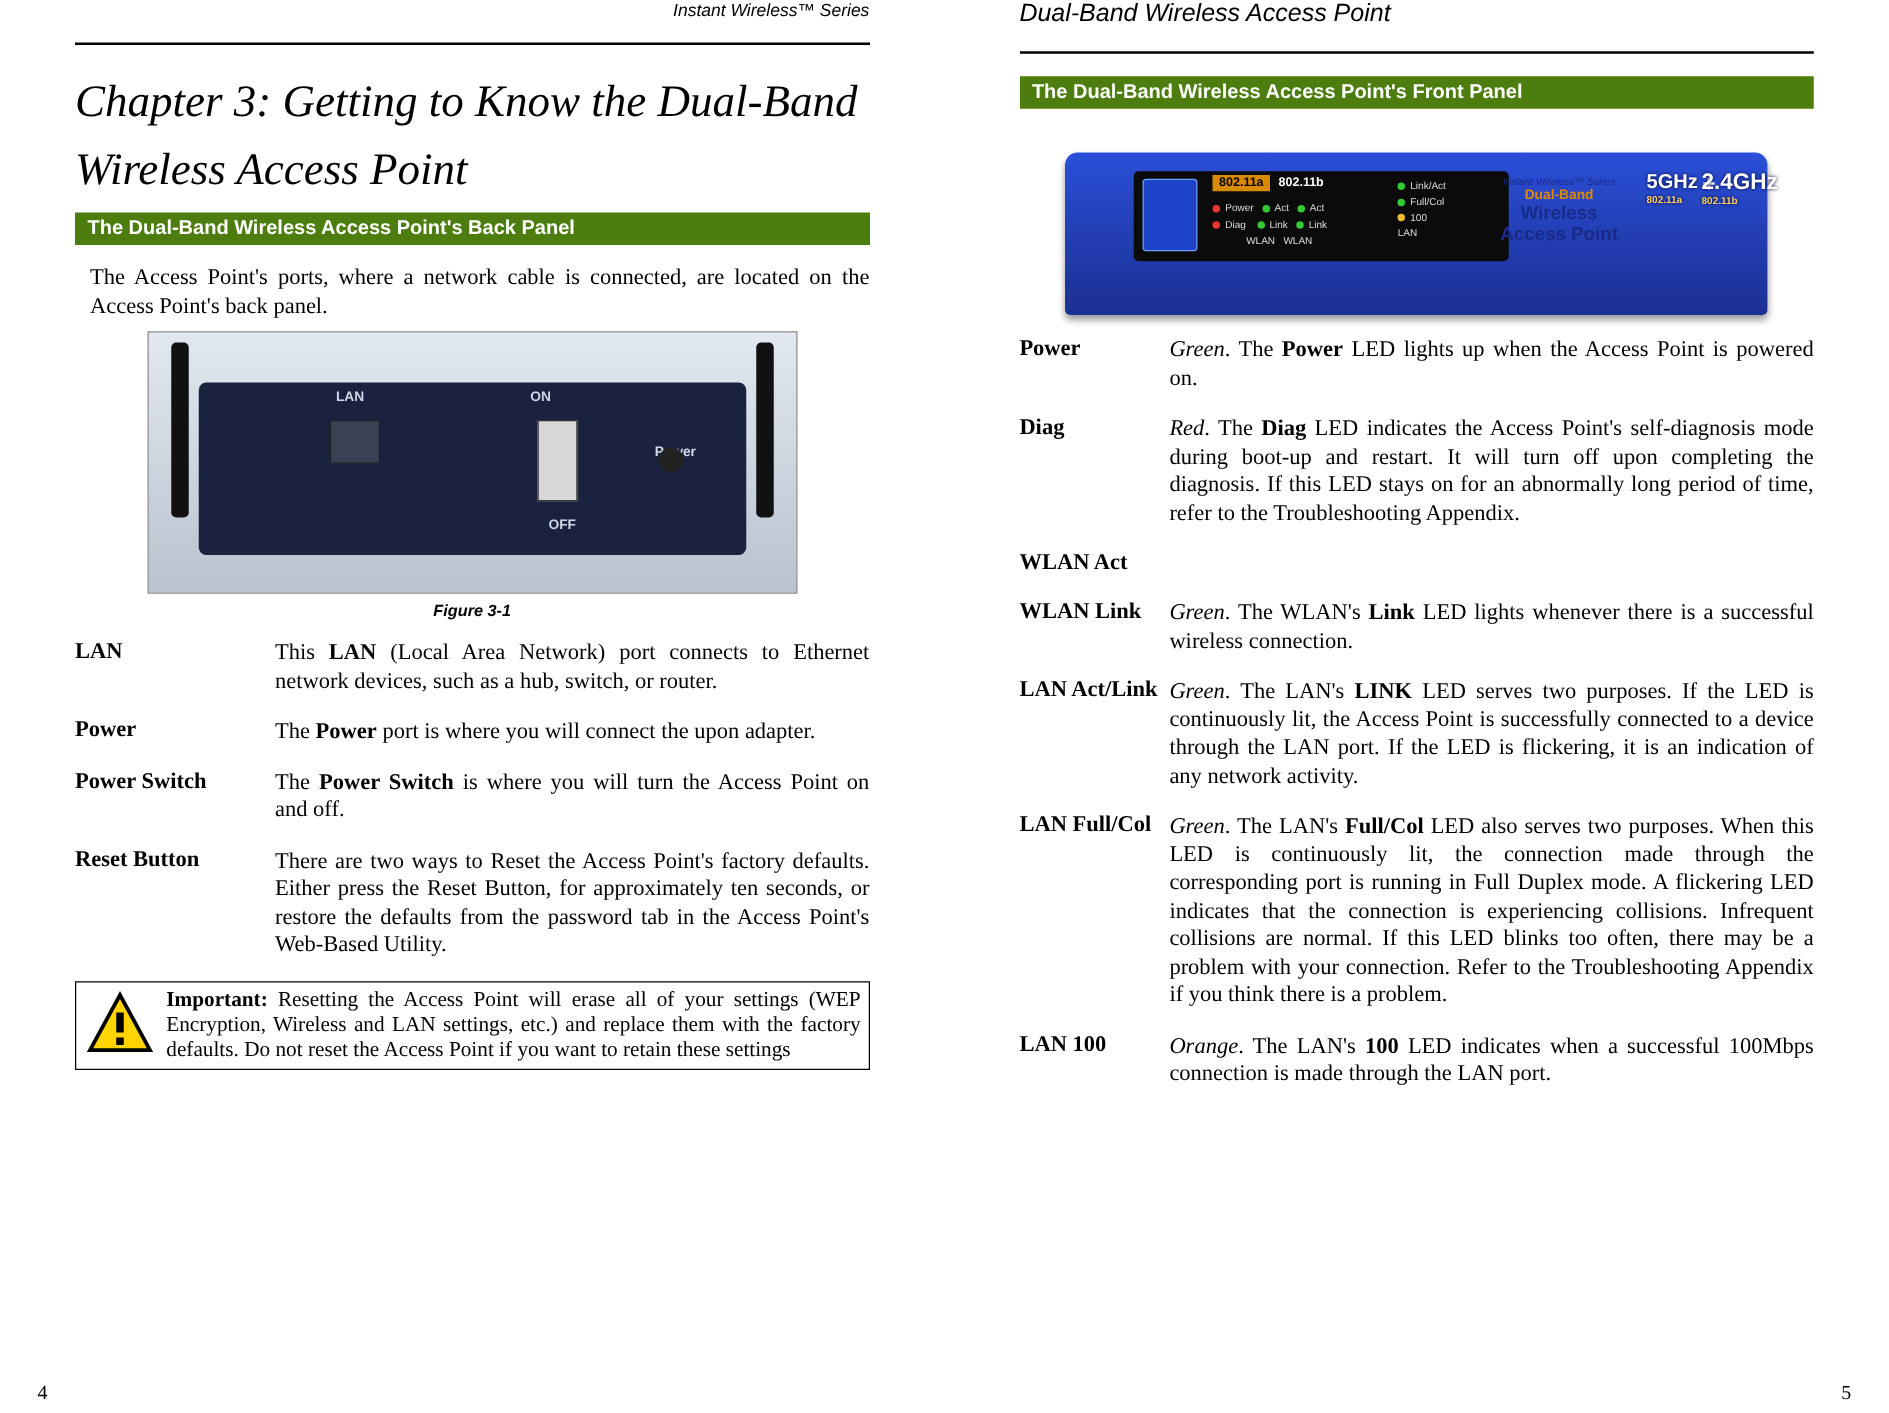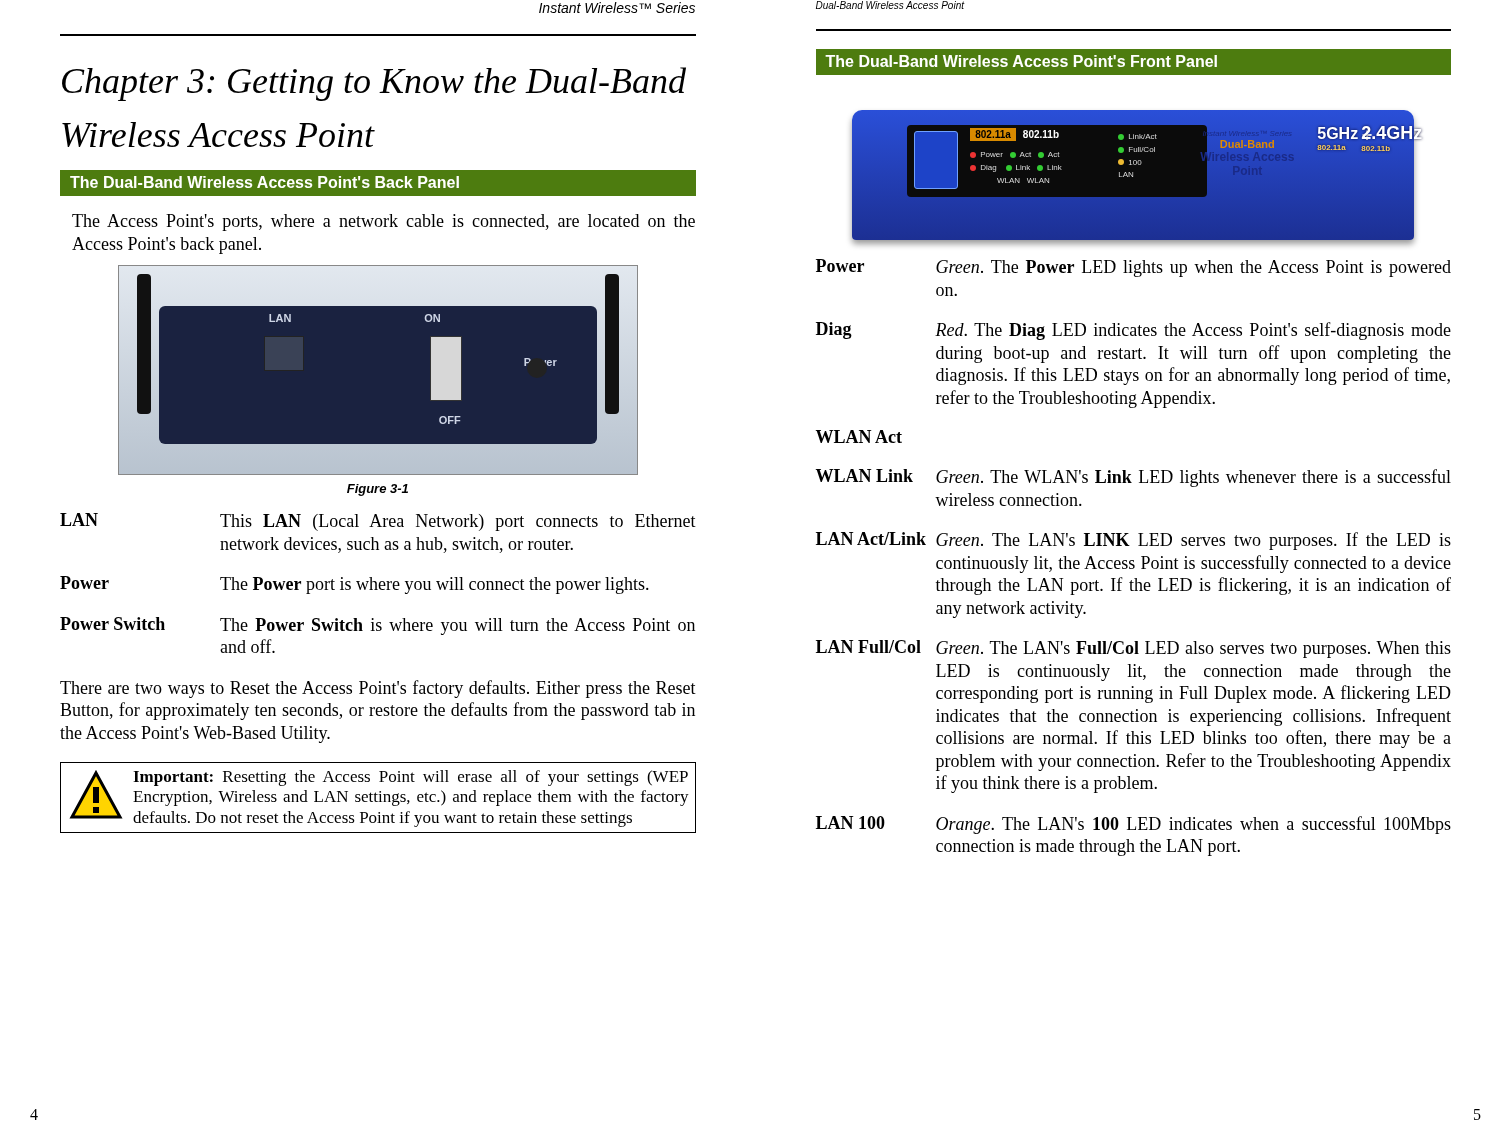--- a/index.html
+++ b/index.html
@@ -26,21 +26,21 @@
   .running-head-left {
     font-style: italic;
     font-family: Verdana, sans-serif;
     font-size: 14px;
     text-align: right;
     padding: 0 0 4px 0;
   }
   .running-head-right {
     font-style: italic;
     font-family: Verdana, sans-serif;
-    font-size: 10px;
+    font-size: 20px;
     text-align: left;
     padding: 0 0 4px 0;
   }
   .chapter-title {
     font-family: "Monotype Corsiva", "Brush Script MT", cursive, serif;
     font-size: 36px;
     font-style: italic;
     margin: 18px 0 8px 0;
     line-height: 1.5;
   }
@@ -222,30 +222,31 @@
 
     <div class="def-row">
       <div class="def-term">LAN</div>
       <div class="def-desc">
         <span>This </span><b>LAN</b><span> (Local Area Network) port connects to Ethernet network devices, such as a hub, switch, or router.</span>
       </div>
     </div>
     <div class="def-row">
       <div class="def-term">Power</div>
       <div class="def-desc">
-        <span>The </span><b>Power</b><span> port is where you will connect the  power lights.</span>
+        <span>The </span><b>Power</b><span> port is where you will connect the  upon adapter.</span>
       </div>
     </div>
     <div class="def-row">
       <div class="def-term">Power Switch</div>
       <div class="def-desc">
         <span>The </span><b>Power Switch</b><span> is where you will turn the Access Point on and off.</span>
       </div>
     </div>
     <div class="def-row">
+      <div class="def-term">Reset Button</div>
       <div class="def-desc">There are two ways to Reset the Access Point's factory defaults. Either press the Reset Button, for approximately ten seconds, or restore the defaults from the password tab in the Access Point's Web-Based Utility.</div>
     </div>
 
     <div class="important-box">
       <div class="warn-icon">
         <svg width="56" height="56" viewBox="0 0 56 56">
           <polygon points="28,4 52,48 4,48" fill="#ffd400" stroke="#000" stroke-width="3"></polygon>
           <rect x="25" y="18" width="6" height="16" fill="#000"></rect>
           <rect x="25" y="38" width="6" height="6" fill="#000"></rect>
         </svg>
@@ -285,21 +286,21 @@
       </div>
       <div class="led-col">
         <span class="dot g"></span><span>Link/Act</span><br>
         <span class="dot g"></span><span>Full/Col</span><br>
         <span class="dot y"></span><span>100</span><br>
         <span>LAN</span>
       </div>
       <div class="infolabel">
         <div style="font-style:italic;font-size:8px;">Instant Wireless™ Series</div>
         <div style="font-weight:bold;color:#e08a00;font-size:11px;">Dual-Band</div>
-        <div style="font-weight:bold;font-size:12px;">Wireless Access Point</div>
+        <div style="font-weight:bold;font-size:15px;">Wireless Access Point</div>
       </div>
       <div class="ghz5">
         <span>5GHz</span>
         <div style="font-size:8px;color:#ffcf5a;">802.11a</div>
       </div>
       <div style="position:absolute;right:42px;top:30px;color:#fff;font-size:18px;font-weight:bold;font-family:Arial,sans-serif;">+</div>
       <div class="ghz24">
         <span>2.4GHz</span>
         <div style="font-size:8px;color:#ffcf5a;">802.11b</div>
       </div>

